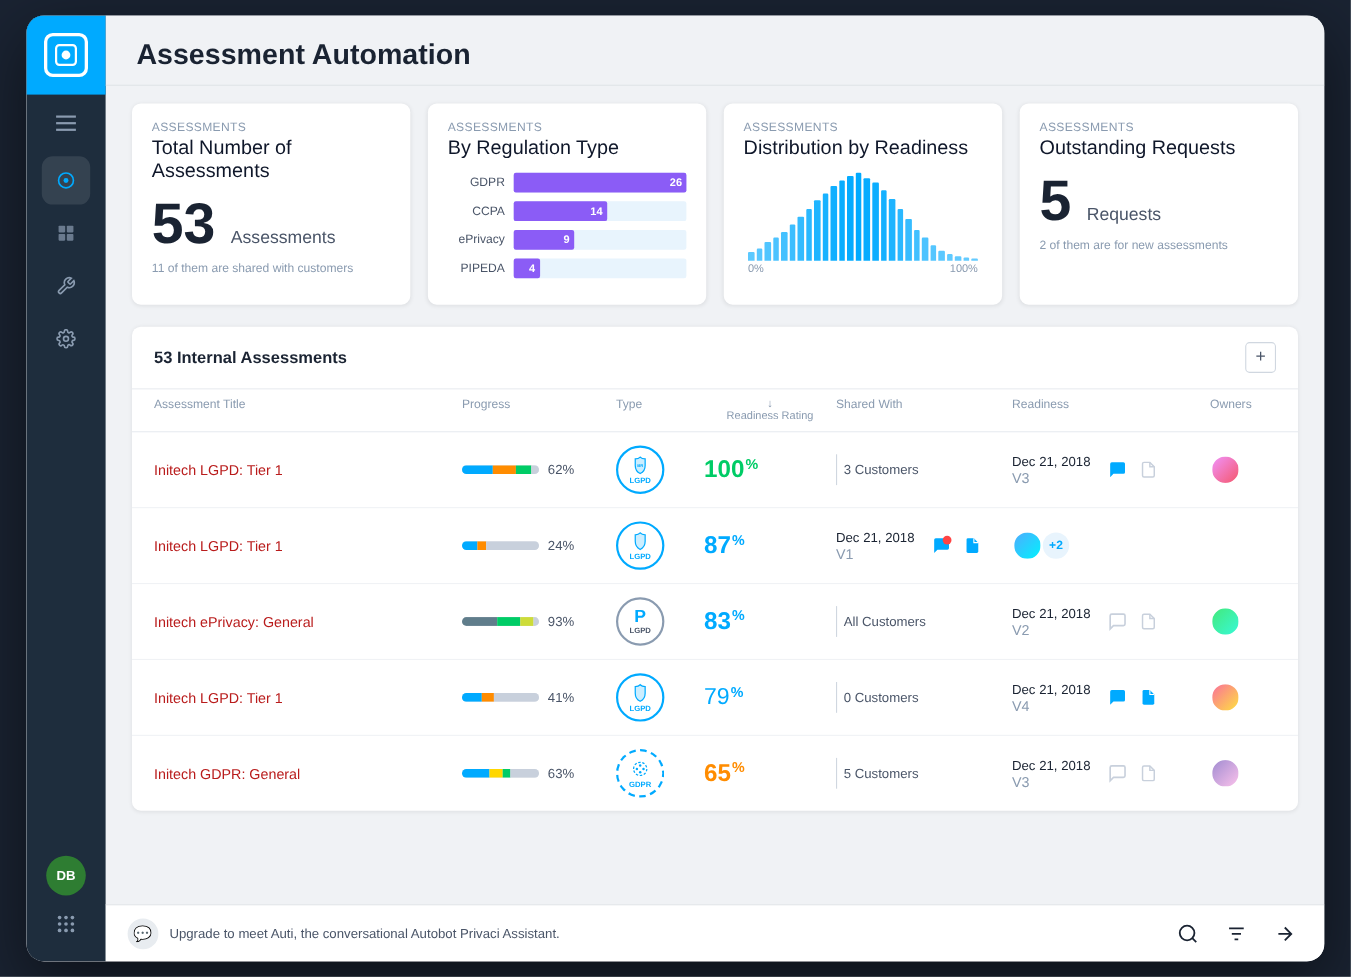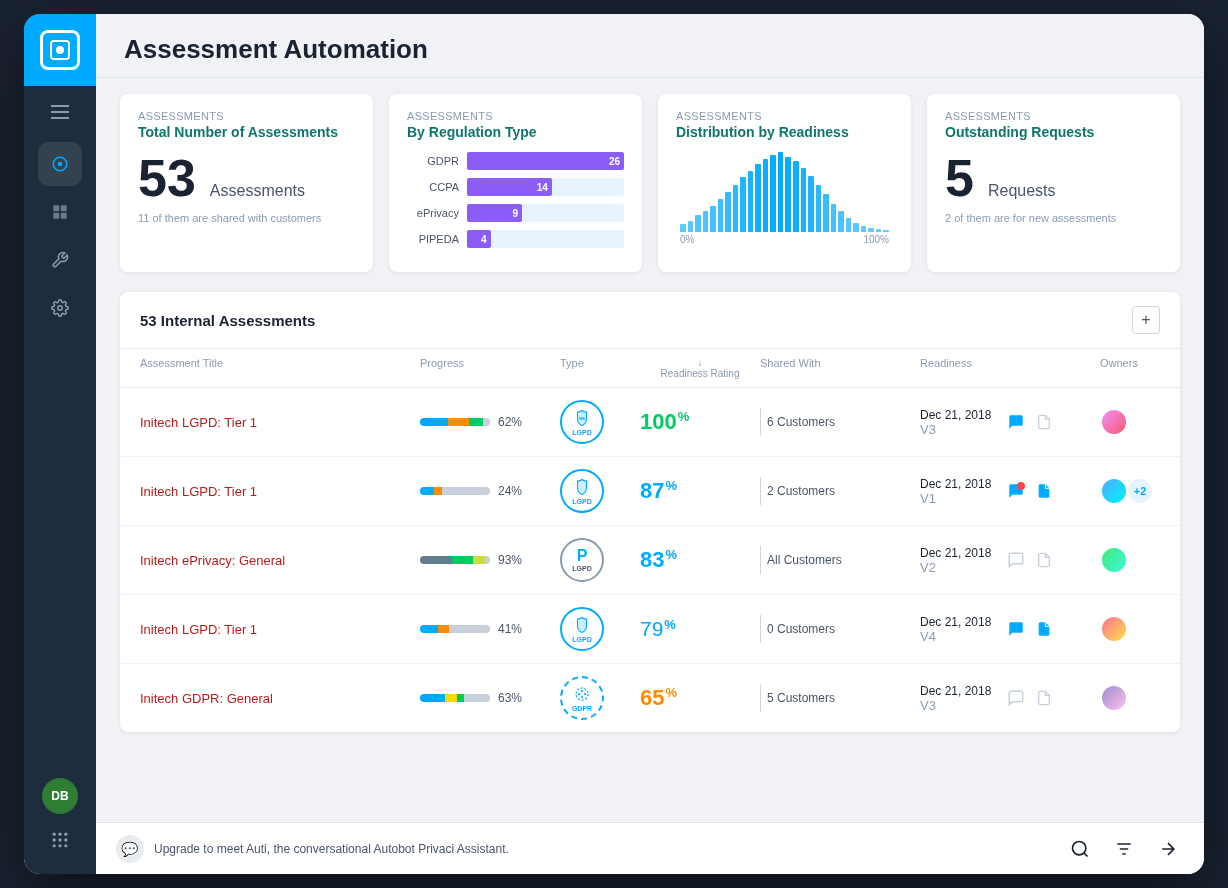--- a/index.html
+++ b/index.html
@@ -166,23 +166,23 @@
       box-shadow: 0 1px 4px rgba(0,0,0,0.08);
     }
     .metric-label {
       font-size: 11px;
       color: #8a9bb0;
       text-transform: uppercase;
       letter-spacing: 0.3px;
       margin-bottom: 2px;
     }
     .metric-title {
-      font-size: 14px;
-      font-weight: 700;
-      color: #0f766e;
+      font-size: 18px;
+      font-weight: 400;
+      color: #0f172a;
       margin-bottom: 12px;
     }
     .metric-big-number {
       font-size: 52px;
       font-weight: 700;
       color: #1a2332;
       line-height: 1;
       display: inline-block;
     }
     .metric-unit {
@@ -735,21 +735,21 @@
                 </svg>
                 <span style="font-size:7px; margin-top:2px;">LGPD</span>
               </div>
             </div>
             <div class="readiness-pct">
               <span style="color:#00cc66; font-size:22px; font-weight:700;">100</span>
               <span class="pct-sign" style="color:#00cc66;">%</span>
             </div>
             <div class="shared-cell">
               <div class="divider-line"></div>
-              <span>6 Customers</span>
+              <span>3 Customers</span>
             </div>
             <div style="display:flex; align-items:center; gap:6px;">
               <div class="published-cell">
                 <span class="published-date">Dec 21, 2018</span>
                 <span class="published-version">V3</span>
               </div>
               <div class="pub-icons">
                 <div class="pub-icon">
                   <svg width="18" height="18" viewBox="0 0 24 24" fill="#00aaff">
                       <path d="M21 15a2 2 0 0 1-2 2H7l-4 4V5a2 2 0 0 1 2-2h14a2 2 0 0 1 2 2z"></path>
@@ -784,24 +784,20 @@
                 <svg viewBox="0 0 24 24" fill="none">
                   <path d="M12 2C10.7 3.4 8.5 4.2 6 4.2v8c0 4.4 2.6 8.2 6 9.8 3.4-1.6 6-5.4 6-9.8v-8C15.5 4.2 13.3 3.4 12 2z" fill="#00aaff" opacity="0.2"></path>
                   <path d="M12 2C10.7 3.4 8.5 4.2 6 4.2v8c0 4.4 2.6 8.2 6 9.8 3.4-1.6 6-5.4 6-9.8v-8C15.5 4.2 13.3 3.4 12 2z" stroke="#00aaff" stroke-width="1.5" fill="none"></path>
                 </svg>
                 <span style="font-size:7px; margin-top:2px;">LGPD</span>
               </div>
             </div>
             <div class="readiness-pct readiness-87">
               <span style="font-size:22px; font-weight:700;">87</span>
               <span class="pct-sign"> %</span>
-            </div>
-            <div class="shared-cell">
-              <div class="divider-line"></div>
-              <span>2 Customers</span>
             </div>
             <div style="display:flex; align-items:center; gap:6px;">
               <div class="published-cell">
                 <span class="published-date">Dec 21, 2018</span>
                 <span class="published-version">V1</span>
               </div>
               <div class="pub-icons rel-pos">
                 <div class="pub-icon rel-pos">
                   <svg width="18" height="18" viewBox="0 0 24 24" fill="#00aaff">
                       <path d="M21 15a2 2 0 0 1-2 2H7l-4 4V5a2 2 0 0 1 2-2h14a2 2 0 0 1 2 2z"></path>

